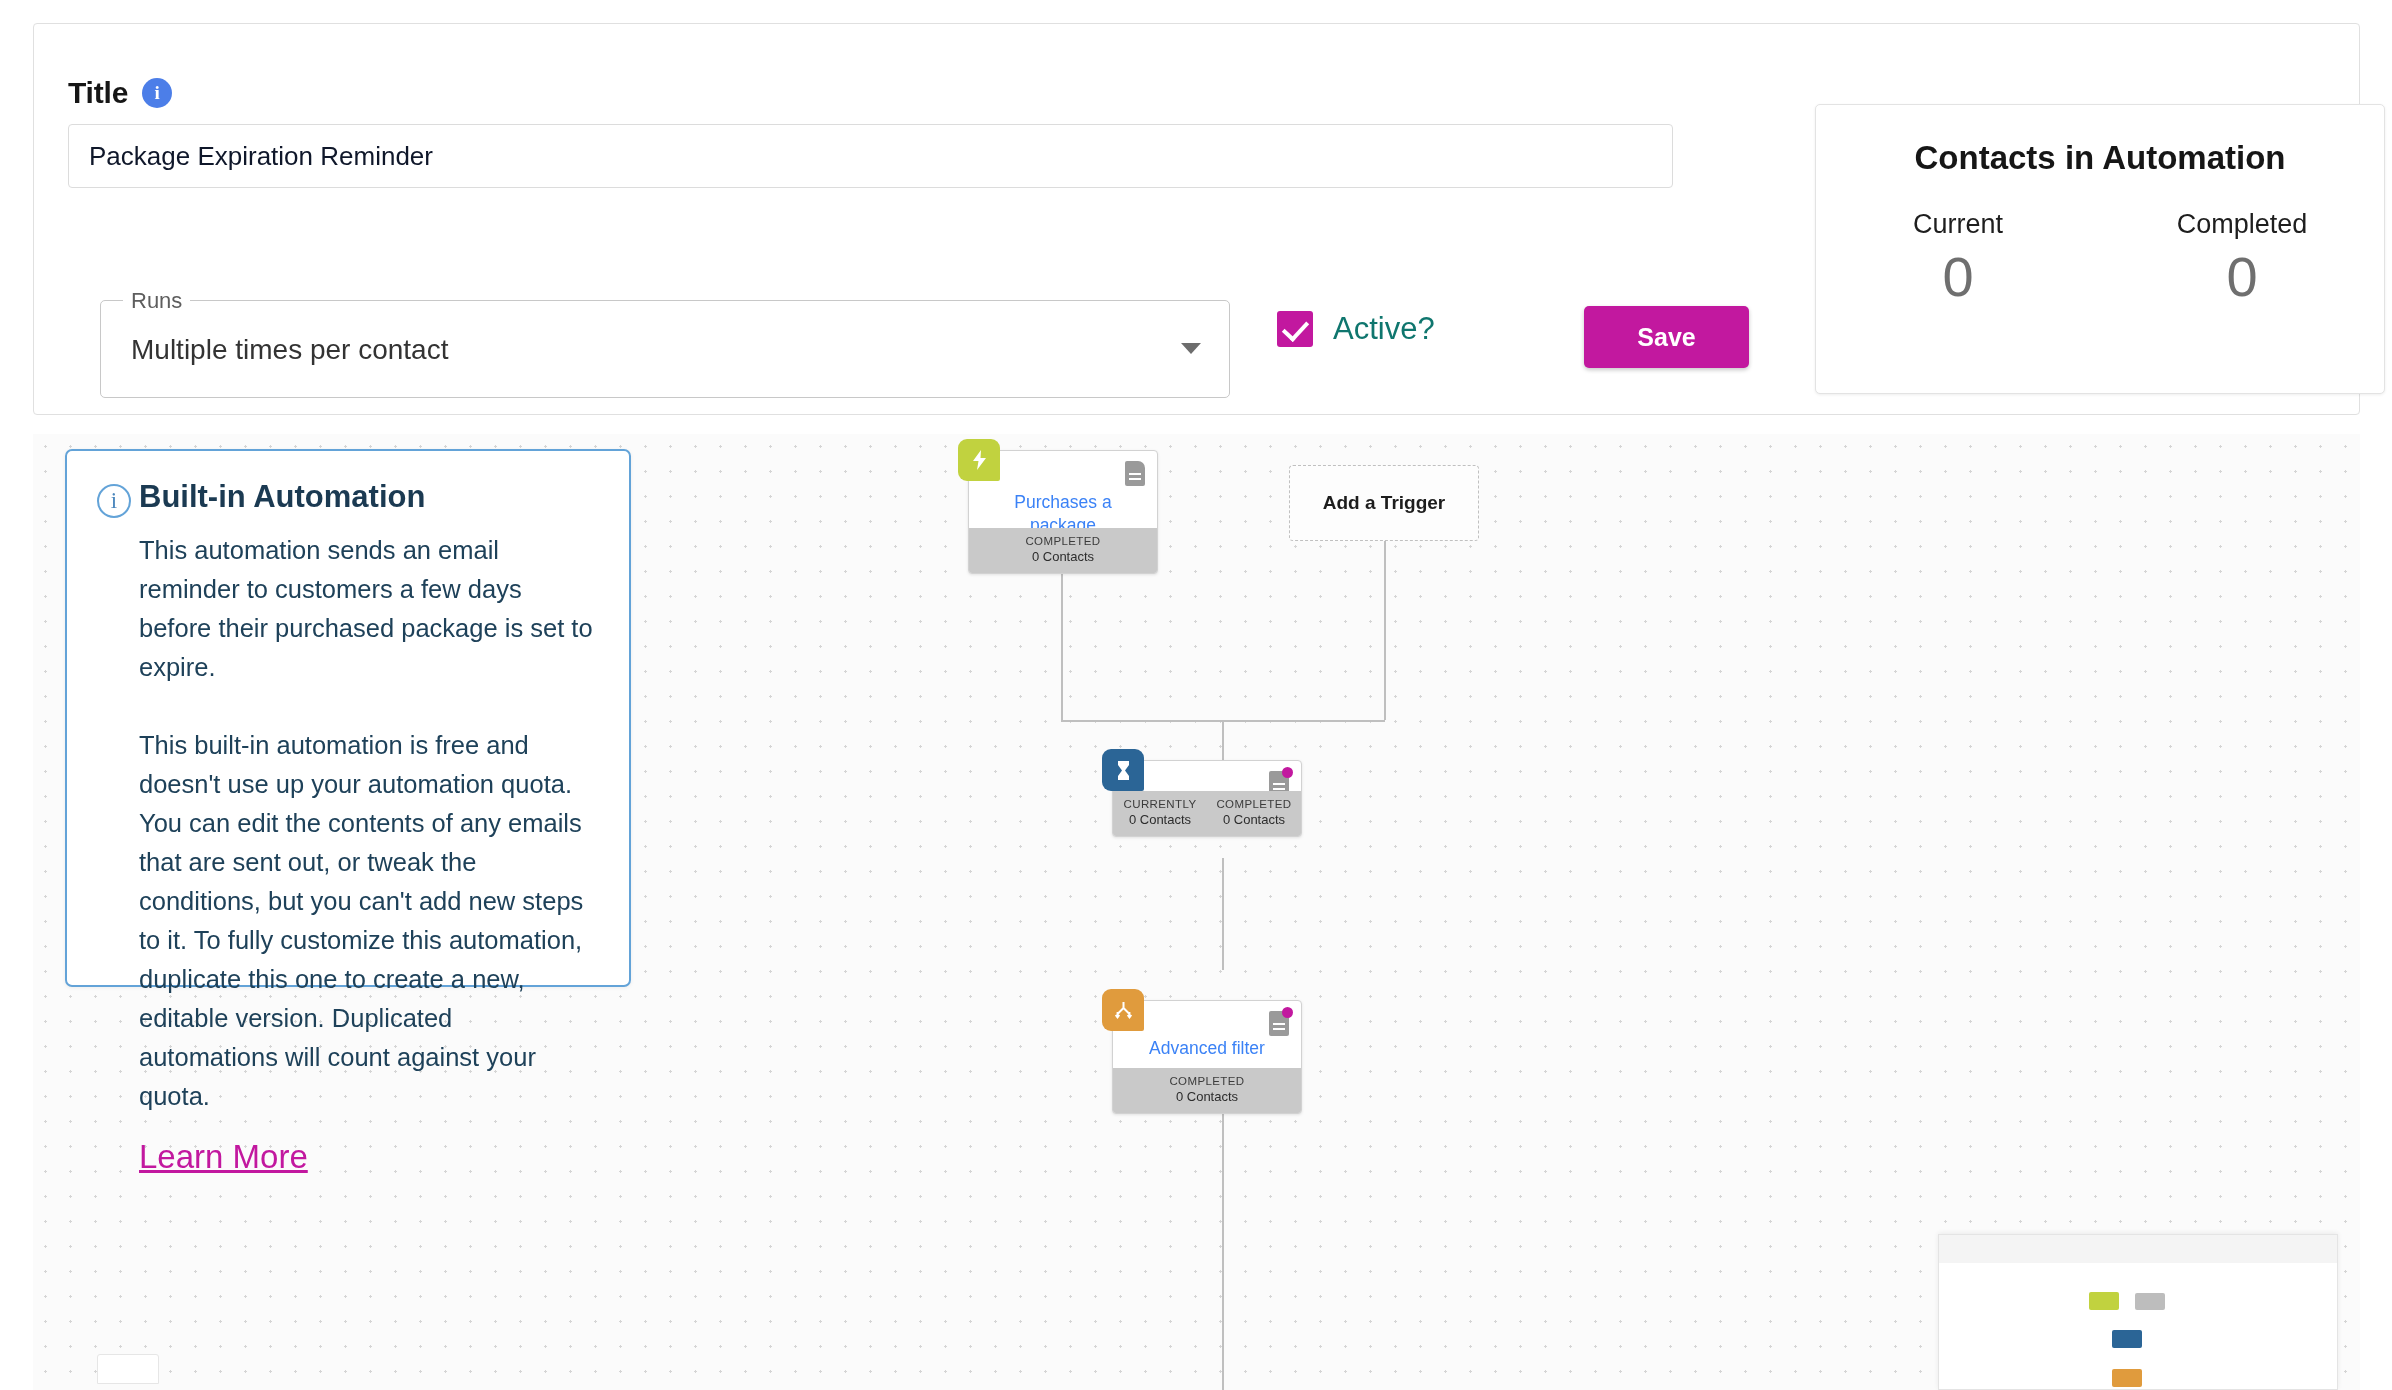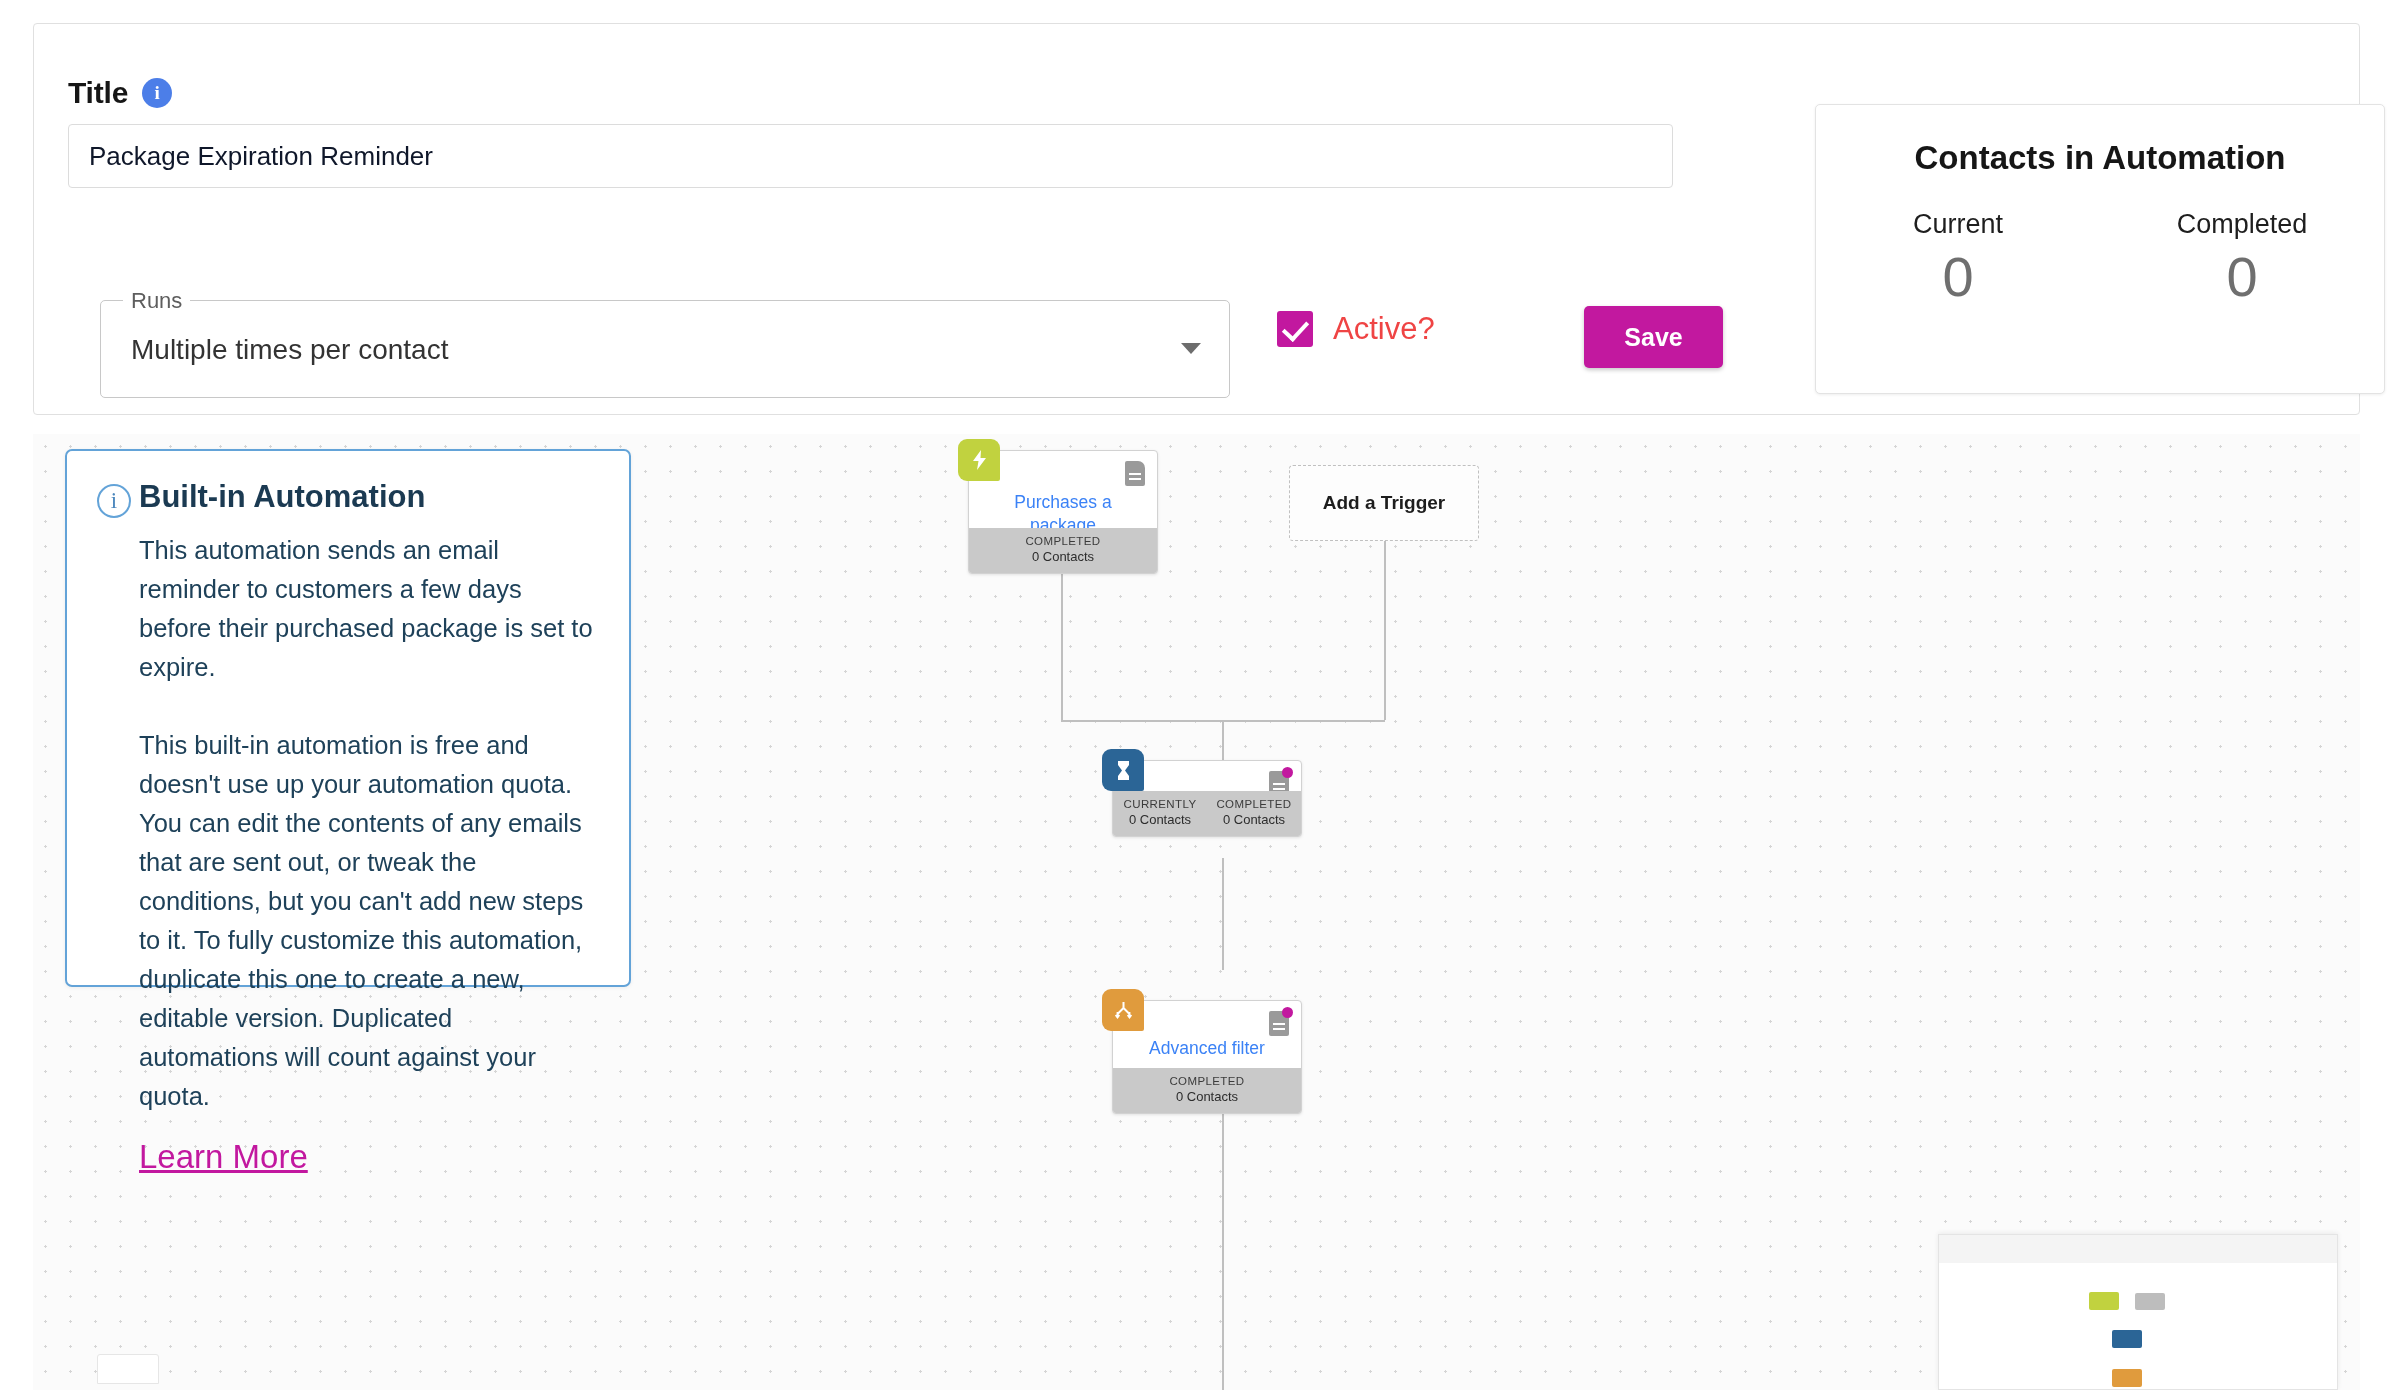--- a/index.html
+++ b/index.html
@@ -83,25 +83,25 @@
     position: relative; cursor: pointer;
   }
   .checkbox::after {
     content: ""; position: absolute;
     left: 11px; top: 5px;
     width: 11px; height: 20px;
     border: solid #ffffff;
     border-width: 0 4px 4px 0;
     transform: rotate(43deg);
   }
-  .active-label { font-size: 31px; color: #ef4444; }
+  .active-label { font-size: 31px; color: #0f766e; }
 
   .save-button {
     position: absolute; left: 1550px; top: 282px;
-    width: 139px; height: 62px;
+    width: 165px; height: 62px;
     background: #c2189f; color: #ffffff;
     border: none; border-radius: 5px;
     font-size: 25px; font-weight: bold;
     font-family: "Liberation Sans", sans-serif;
     cursor: pointer;
     box-shadow: 0 2px 4px rgba(0,0,0,0.22);
   }
 
   
   .contacts-card {

